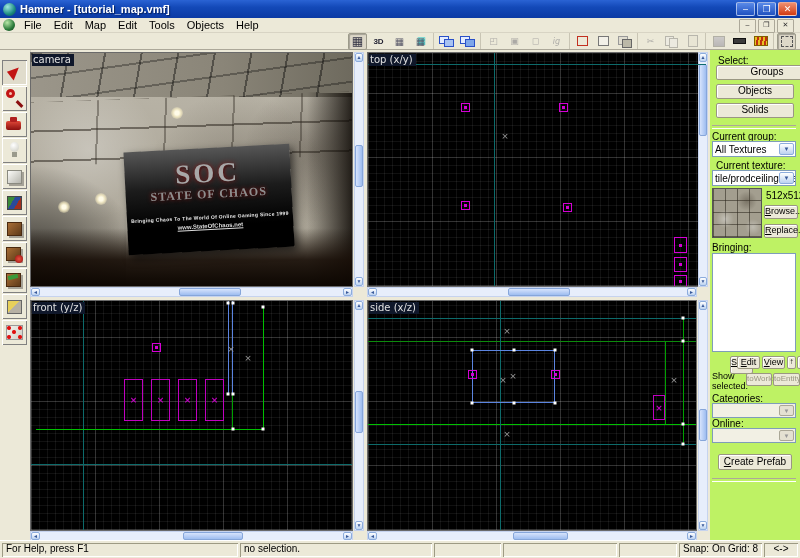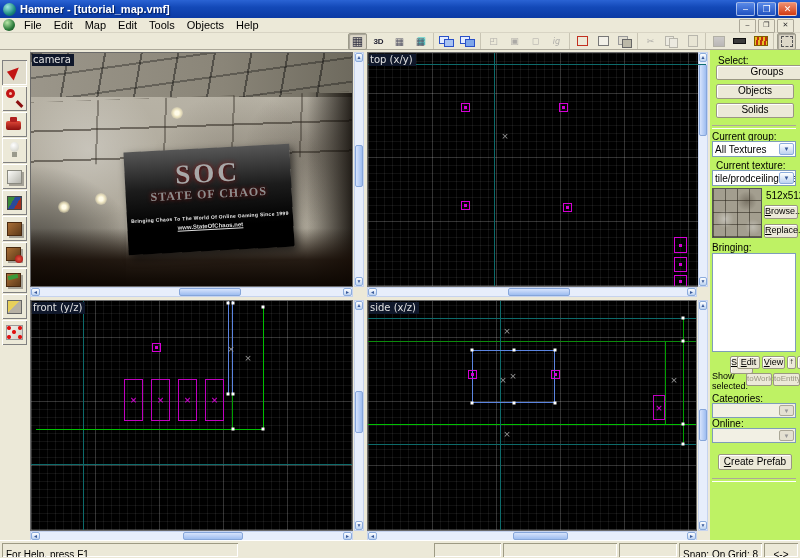--- a/index.html
+++ b/index.html
@@ -178,21 +178,21 @@
       radial-gradient(circle at 12px 30px,rgba(255,255,255,.35),transparent 9px),
       radial-gradient(circle at 34px 12px,rgba(60,52,40,.4),transparent 10px),
       radial-gradient(circle at 40px 38px,rgba(255,255,255,.3),transparent 8px),
       repeating-linear-gradient(0deg,rgba(40,35,25,.55) 0 1px,transparent 1px 12px),
       repeating-linear-gradient(90deg,rgba(40,35,25,.55) 0 1px,transparent 1px 12px)}
   .listbox{position:absolute;left:2px;top:203px;width:84px;height:99px;background:#fff;border:1px solid #7f9db9;box-sizing:border-box}
 
   
   .statusbar{position:absolute;left:0;top:540px;width:800px;height:18px;background:#ece9d8;border-top:1px solid #fff}
   .sfield{position:absolute;top:2px;height:14px;box-shadow:inset 1px 1px 0 #9d9a84,inset -1px -1px 0 #fff;
-    font-size:10px;padding:6px 4px;box-sizing:border-box;white-space:nowrap;overflow:hidden}
+    font-size:10px;padding:0 4px;box-sizing:border-box;white-space:nowrap;overflow:hidden}
 </style>
 </head>
 <body>
 
 <div id="app">
 
   <div class="titlebar">
     <span class="app-icon"></span>
     <span class="title">Hammer - [tutorial_map.vmf]</span>
     <span class="win-btns">
@@ -444,20 +444,21 @@
     <div class="rp-label ulf" style="left:2px;top:366px;margin-top:2px">Online:</div>
     <div class="dd disabled" style="left:2px;top:378px;width:84px;height:15px">
       <span class="dd-arrow">▼</span>
     </div>
     <div class="xp-btn ulf" style="left:8px;top:404px;width:74px;height:16px;line-height:14px">Create Prefab</div>
     <div class="sep" style="top:428px"></div>
   </div>
 
   <div class="statusbar">
     <div class="sfield" style="left:2px;width:236px">For Help, press F1</div>
+    <div class="sfield" style="left:240px;width:192px">no selection.</div>
     <div class="sfield" style="left:434px;width:67px"></div>
     <div class="sfield" style="left:503px;width:114px"></div>
     <div class="sfield" style="left:619px;width:58px"></div>
     <div class="sfield" style="left:679px;width:83px">Snap: On Grid: 8</div>
     <div class="sfield" style="left:764px;width:34px;text-align:center">&lt;-&gt;</div>
   </div>
 
 </div>
 
 </body></html>

